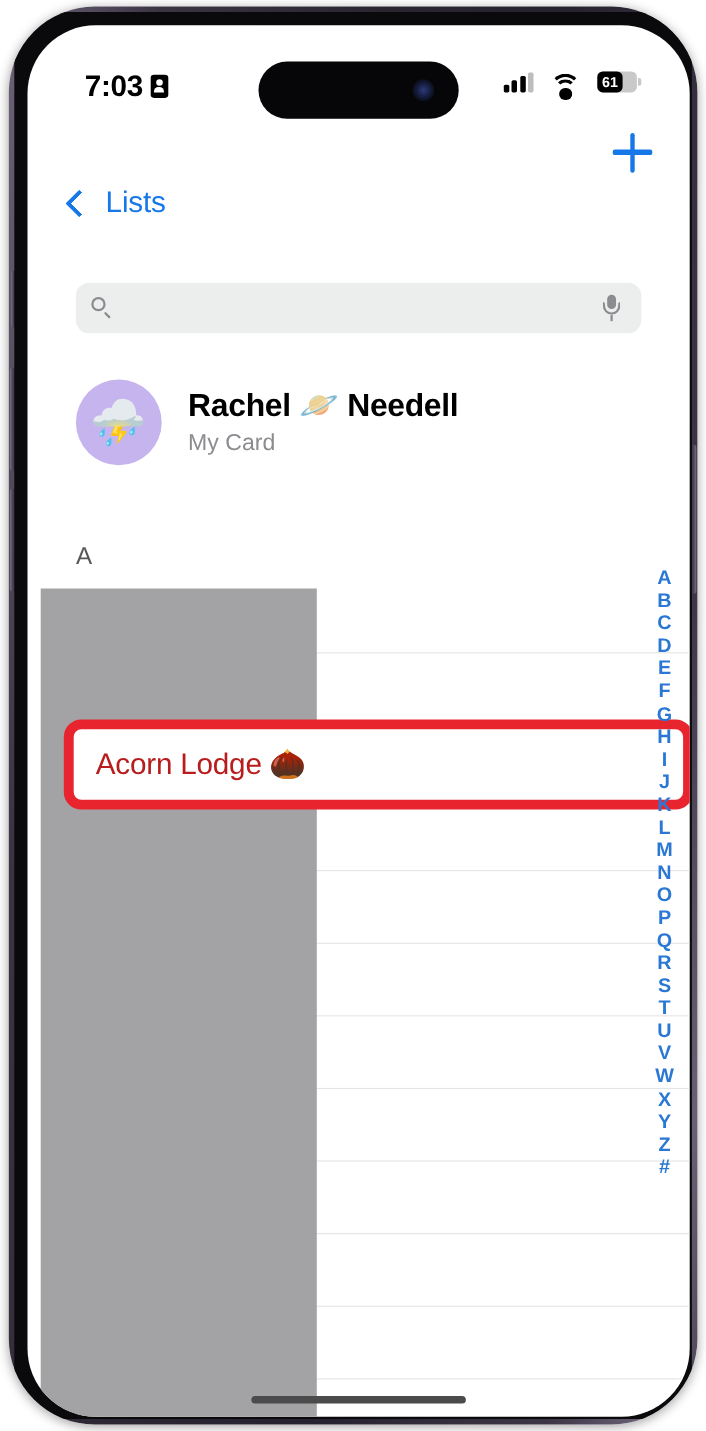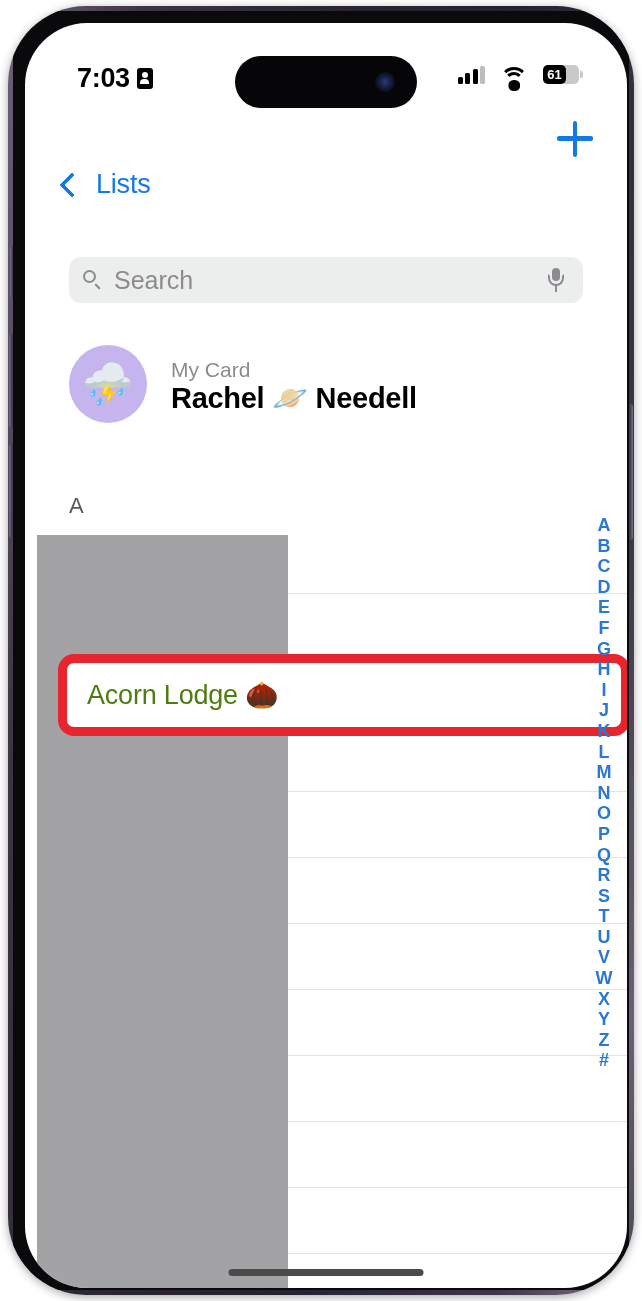--- a/index.html
+++ b/index.html
@@ -431,21 +431,21 @@
     left: 33px;
     top: 631px;
     width: 572px;
     height: 82px;
     display: flex;
     align-items: center;
     z-index: 21;
     box-sizing: border-box;
     padding-left: 29px;
     font-size: 27px;
-    color: #4d7c0f;
+    color: #b91c1c;
     letter-spacing: -0.2px;
     cursor: pointer;
   }
 
   
   #index-sidebar {
     position: absolute;
     right: 10px;
     top: 492px;
     width: 26px;
@@ -522,33 +522,32 @@
         <div id="back-button">
           <span id="chevron-left-icon"></span>
           <span id="back-label">Lists</span>
         </div>
         <div id="add-button"></div>
       </div>
 
 
       <div id="search-bar">
         <span id="search-icon"></span>
-        <input id="search-input" type="text" placeholder="Search" style="">
         <span id="mic-icon">
           <span class="mic-body"></span>
           <span class="mic-arc"></span>
           <span class="mic-stem"></span>
         </span>
       </div>
 
       <div id="my-card-row">
         <div id="my-card-avatar" style="background: rgb(198, 180, 238);">⛈️</div>
         <div id="my-card-text">
+          <div id="my-card-name">Rachel 🪐 Needell</div>
           <div id="my-card-subtitle">My Card</div>
-          <div id="my-card-name">Rachel 🪐 Needell</div>
         </div>
       </div>
 
       <div id="section-header-a">A</div>
 
       <div id="contact-list">
         <div class="contact-row"></div>
         <div class="contact-row no-rule"></div>
         <div class="contact-row no-rule"></div>
         <div class="contact-row"></div>

